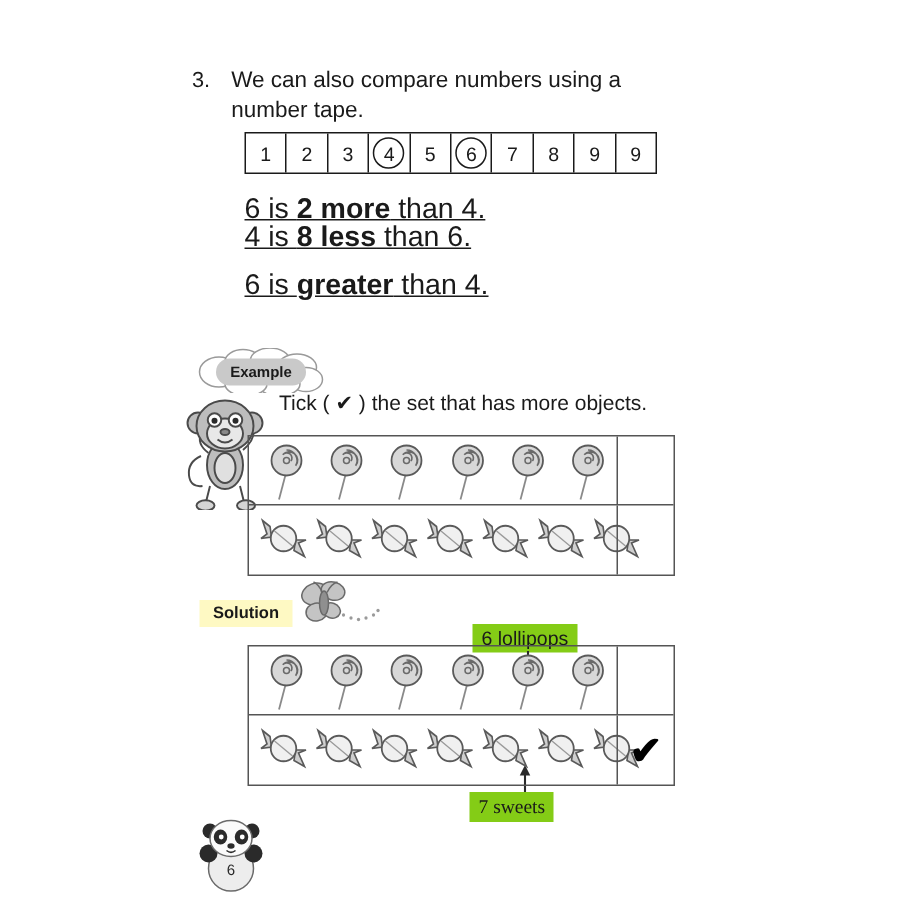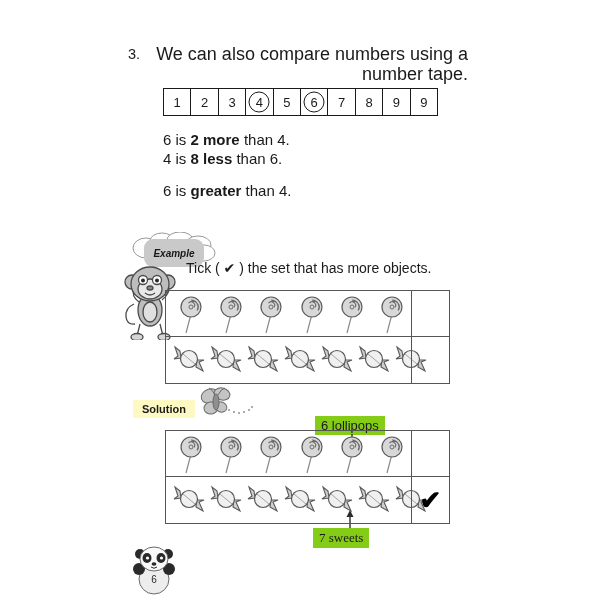--- a/index.html
+++ b/index.html
@@ -27,23 +27,22 @@
     width: 340px;
     display: flex;
     gap: 14px;
   }
   .q-num {
     font-size: 14.5px;
     line-height: 20px;
     flex: 0 0 auto;
   }
   .q-text {
-    font-size: 18px;
+    font-size: 15px;
     line-height: 20px;
-    text-align: right;
   }
 
   
   .tape {
     position: absolute;
     left: 163px;
     top: 88px;
     width: 275px;
     height: 28px;
     display: flex;
@@ -69,22 +68,23 @@
     border: 1.3px solid #1a1a1a;
     border-radius: 50%;
   }
   .tape-cell .val { position: relative; z-index: 2; }
 
   
   .statements {
     position: absolute;
     left: 163px;
     top: 130px;
-    font-size: 15px;
+    font-size: 19px;
     line-height: 19px;
+    text-decoration: underline;
   }
   .statements .gap { height: 13px; }
   .statements b { font-weight: bold; }
 
   
   .example-wrap {
     position: absolute;
     left: 130px;
     top: 232px;
     width: 88px;
@@ -92,30 +92,29 @@
   }
   .cloud {
     position: absolute;
     inset: 0;
   }
   .example-label {
     position: absolute;
     left: 14px;
     top: 7px;
     width: 60px;
-    height: 28px;
+    height: 18px;
     background: #c9c9c9;
     border-radius: 9px;
     display: flex;
     align-items: center;
     justify-content: center;
     font-size: 10px;
     font-weight: bold;
     color: #1a1a1a;
-    font-style: italic;
   }
 
   
   .monkey {
     position: absolute;
     left: 120px;
     top: 258px;
     width: 62px;
     height: 82px;
   }

